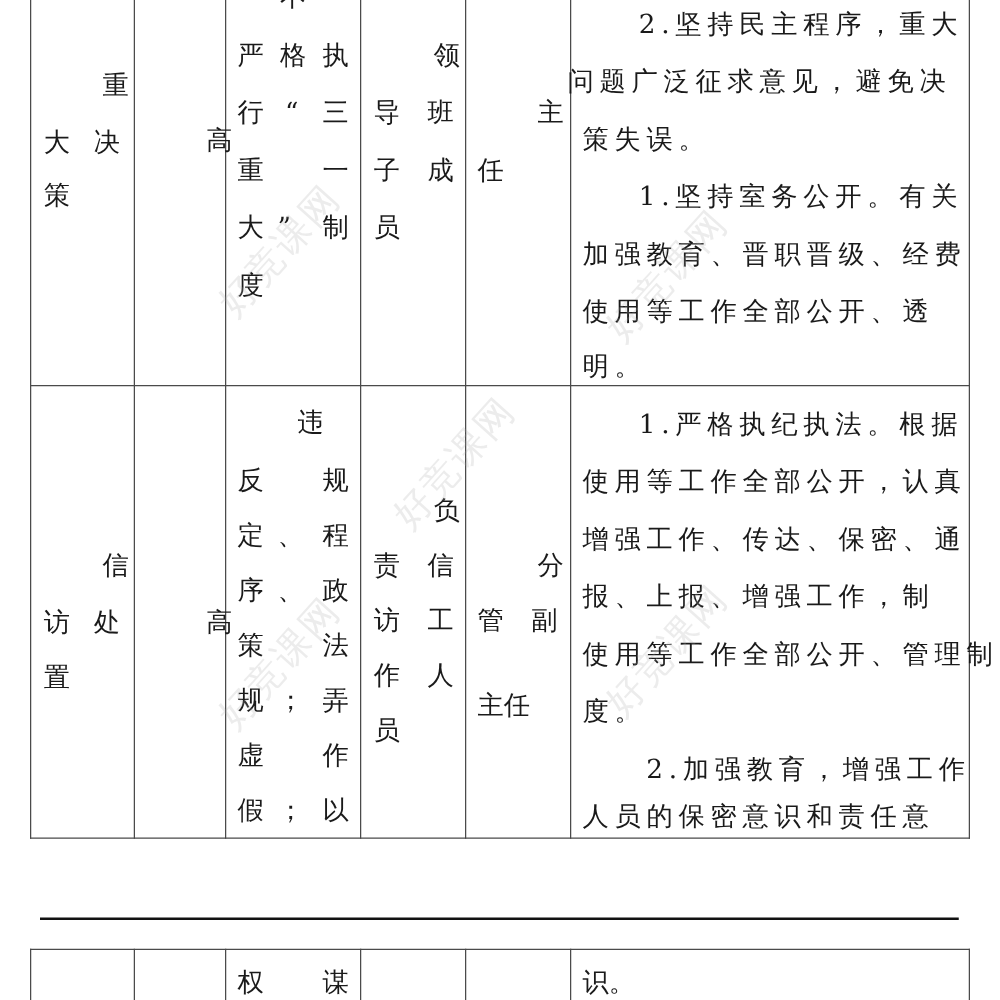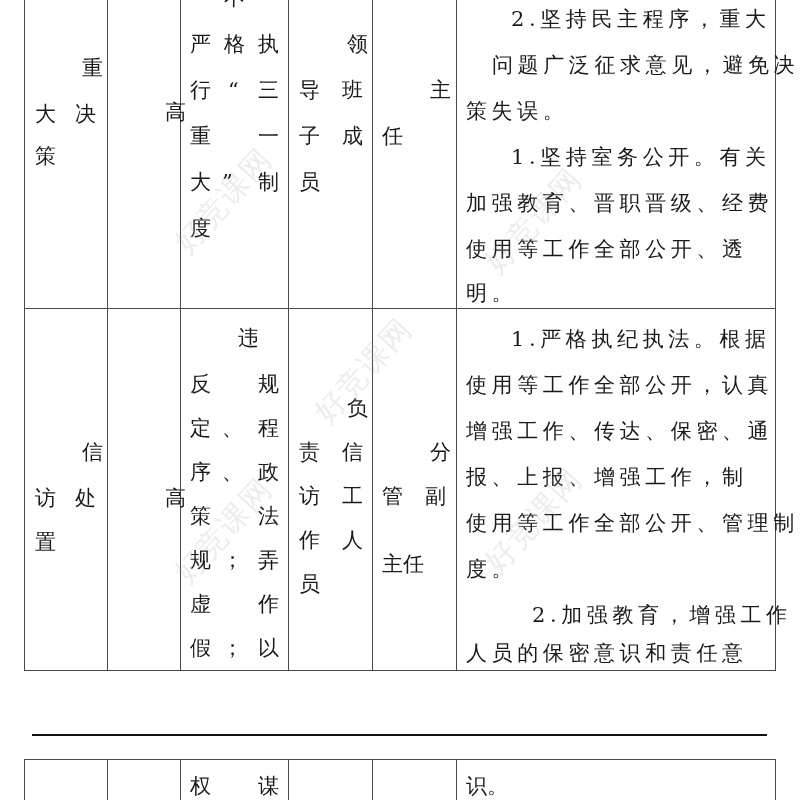--- a/index.html
+++ b/index.html
@@ -60,21 +60,21 @@
     <span class="g" style="left:299px;top:124px;">子</span>
     <span class="g" style="left:342px;top:124px;">成</span>
     <span class="g" style="left:299px;top:170px;">员</span>
   </div>
   <div>
     <span class="g" style="left:430px;top:78px;">主</span>
     <span class="g" style="left:382px;top:124px;">任</span>
   </div>
   <div>
     <div class="para" style="left:511px;top:-4px;">2.坚持民主程序，重大</div>
-    <div class="para" style="left:492px;top:42px;">问题广泛征求意见，避免决</div>
+    <div class="para" style="left:454px;top:42px;">问题广泛征求意见，避免决</div>
     <div class="para" style="left:466px;top:88px;">策失误。</div>
     <div class="para" style="left:511px;top:134px;">1.坚持室务公开。有关</div>
     <div class="para" style="left:466px;top:180px;">加强教育、晋职晋级、经费</div>
     <div class="para" style="left:466px;top:226px;">使用等工作全部公开、透</div>
     <div class="para" style="left:466px;top:270px;">明。</div>
   </div>
 </div>
 
 <div>
   <div>
@@ -123,21 +123,21 @@
     <span class="g" style="left:425px;top:484px;">副</span>
     <span class="g" style="left:382px;top:552px;">主任</span>
   </div>
   <div>
     <div class="para" style="left:511px;top:316px;">1.严格执纪执法。根据</div>
     <div class="para" style="left:466px;top:362px;">使用等工作全部公开，认真</div>
     <div class="para" style="left:466px;top:408px;">增强工作、传达、保密、通</div>
     <div class="para" style="left:466px;top:454px;">报、上报、增强工作，制</div>
     <div class="para" style="left:466px;top:500px;">使用等工作全部公开、管理制</div>
     <div class="para" style="left:466px;top:546px;">度。</div>
-    <div class="para" style="left:532px;top:592px;">2.加强教育，增强工作</div>
+    <div class="para" style="left:517px;top:592px;">2.加强教育，增强工作</div>
     <div class="para" style="left:466px;top:630px;">人员的保密意识和责任意</div>
   </div>
 </div>
 
 <div class="sep" style="left:32px;top:734px;width:735px;"></div>
 
 <div>
   <div class="hline" style="left:24px;top:759px;width:752px;"></div>
   <div class="vline" style="left:24px;top:759px;height:41px;"></div>
   <div class="vline" style="left:107px;top:759px;height:41px;"></div>

